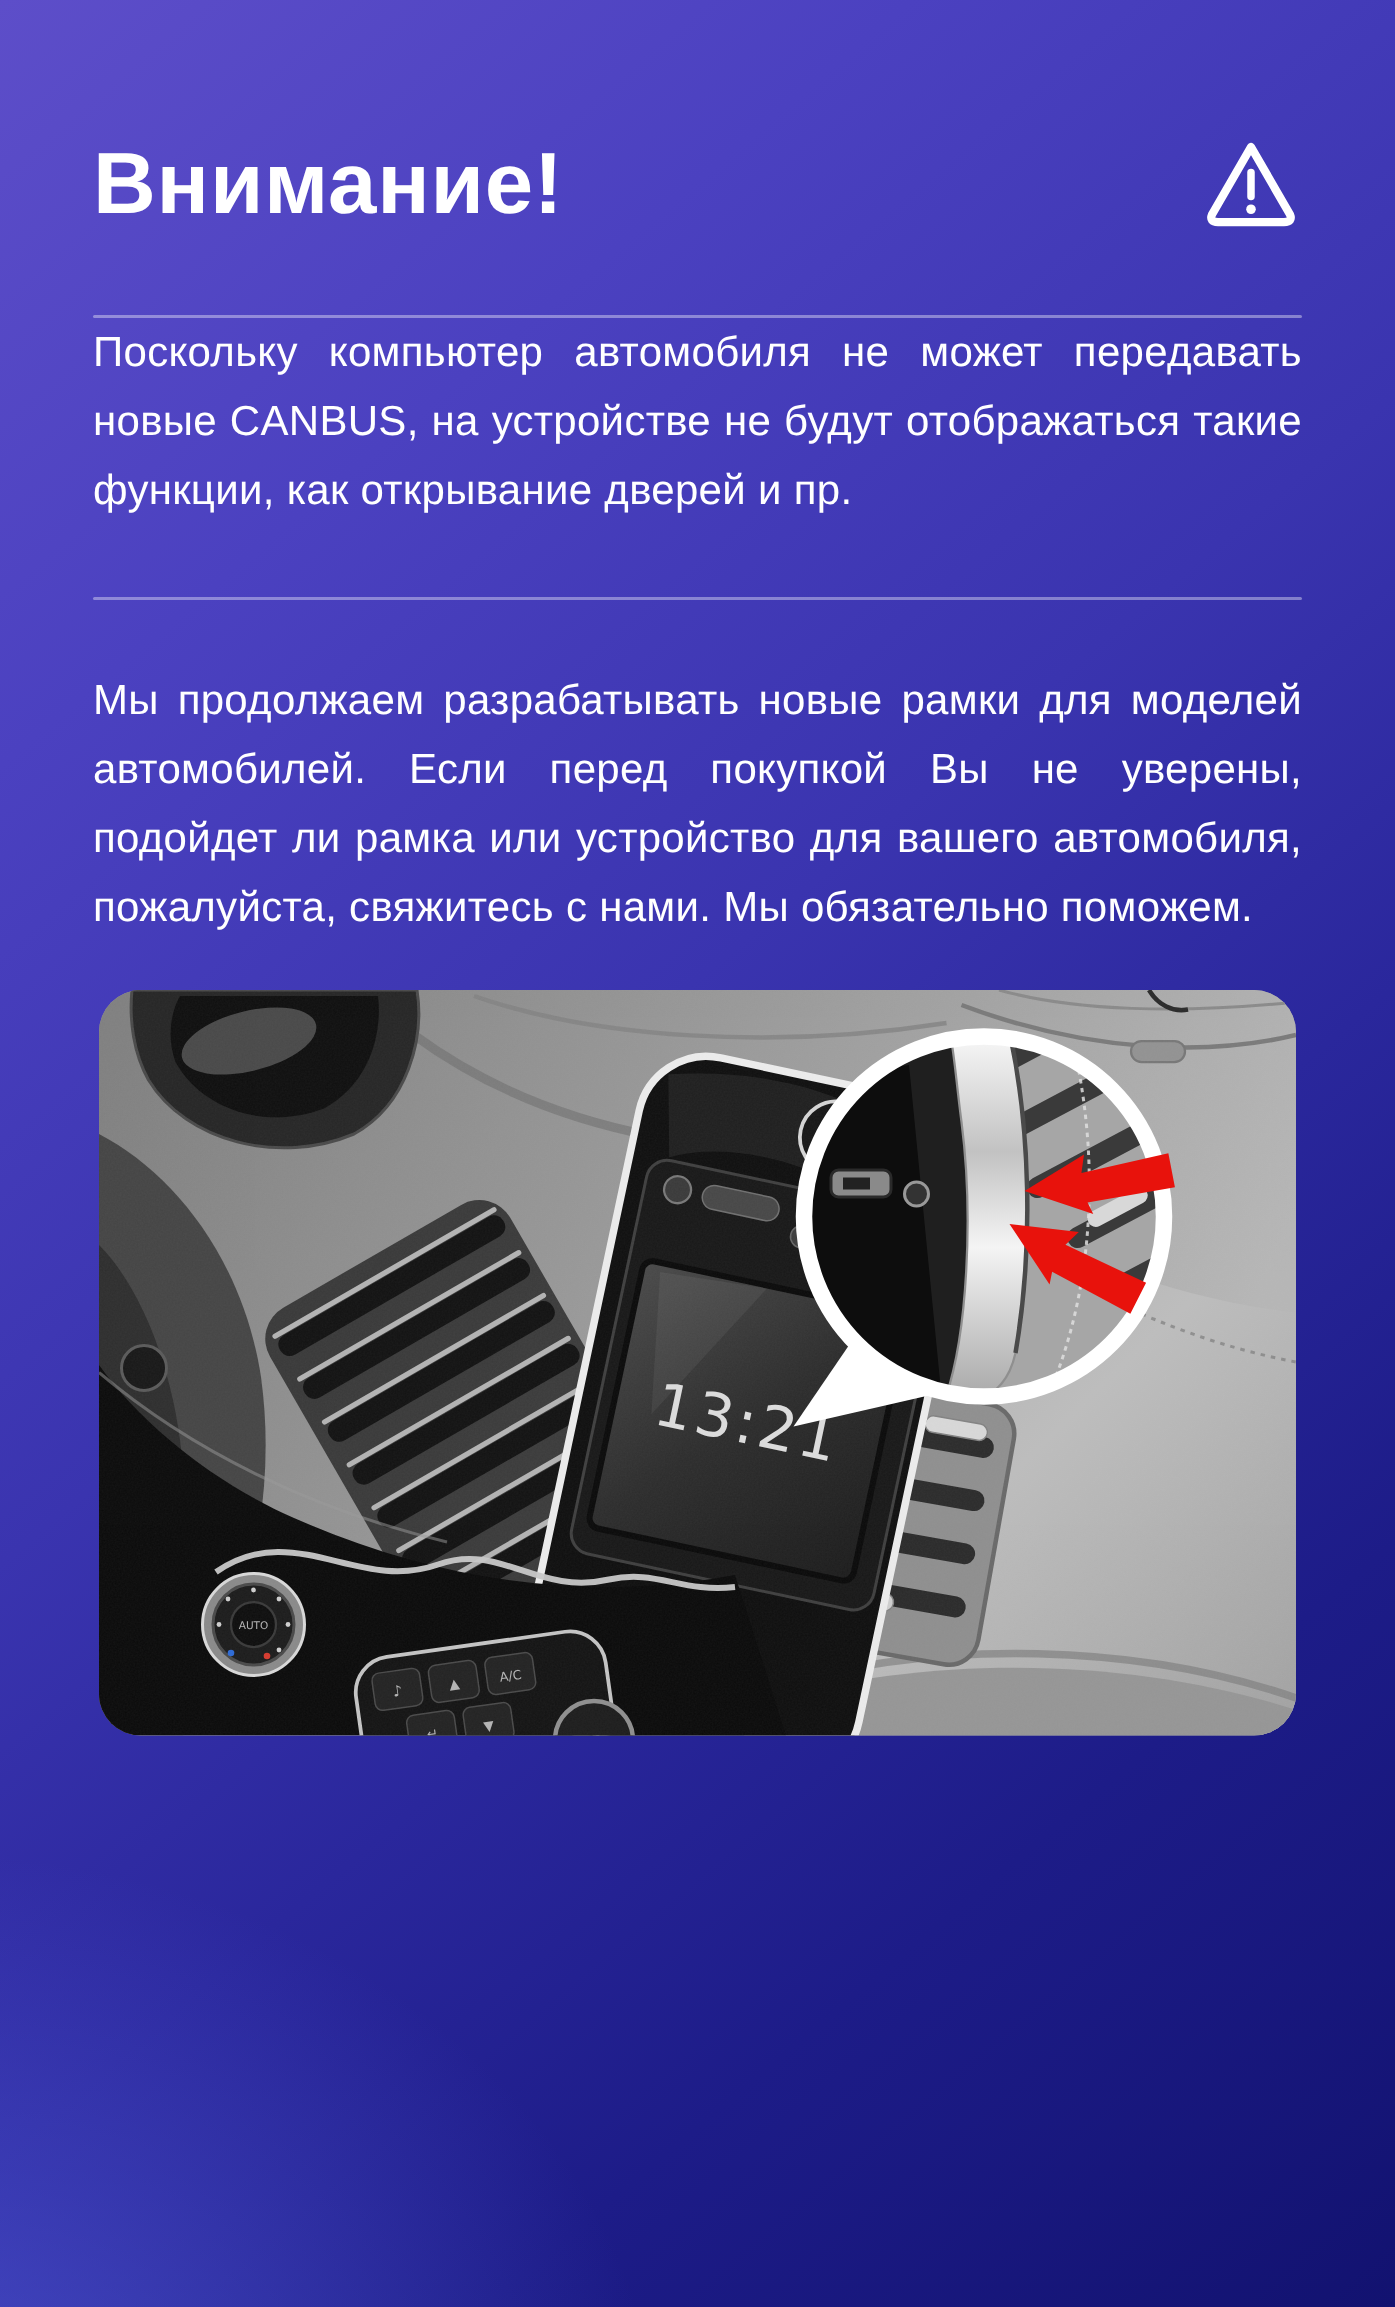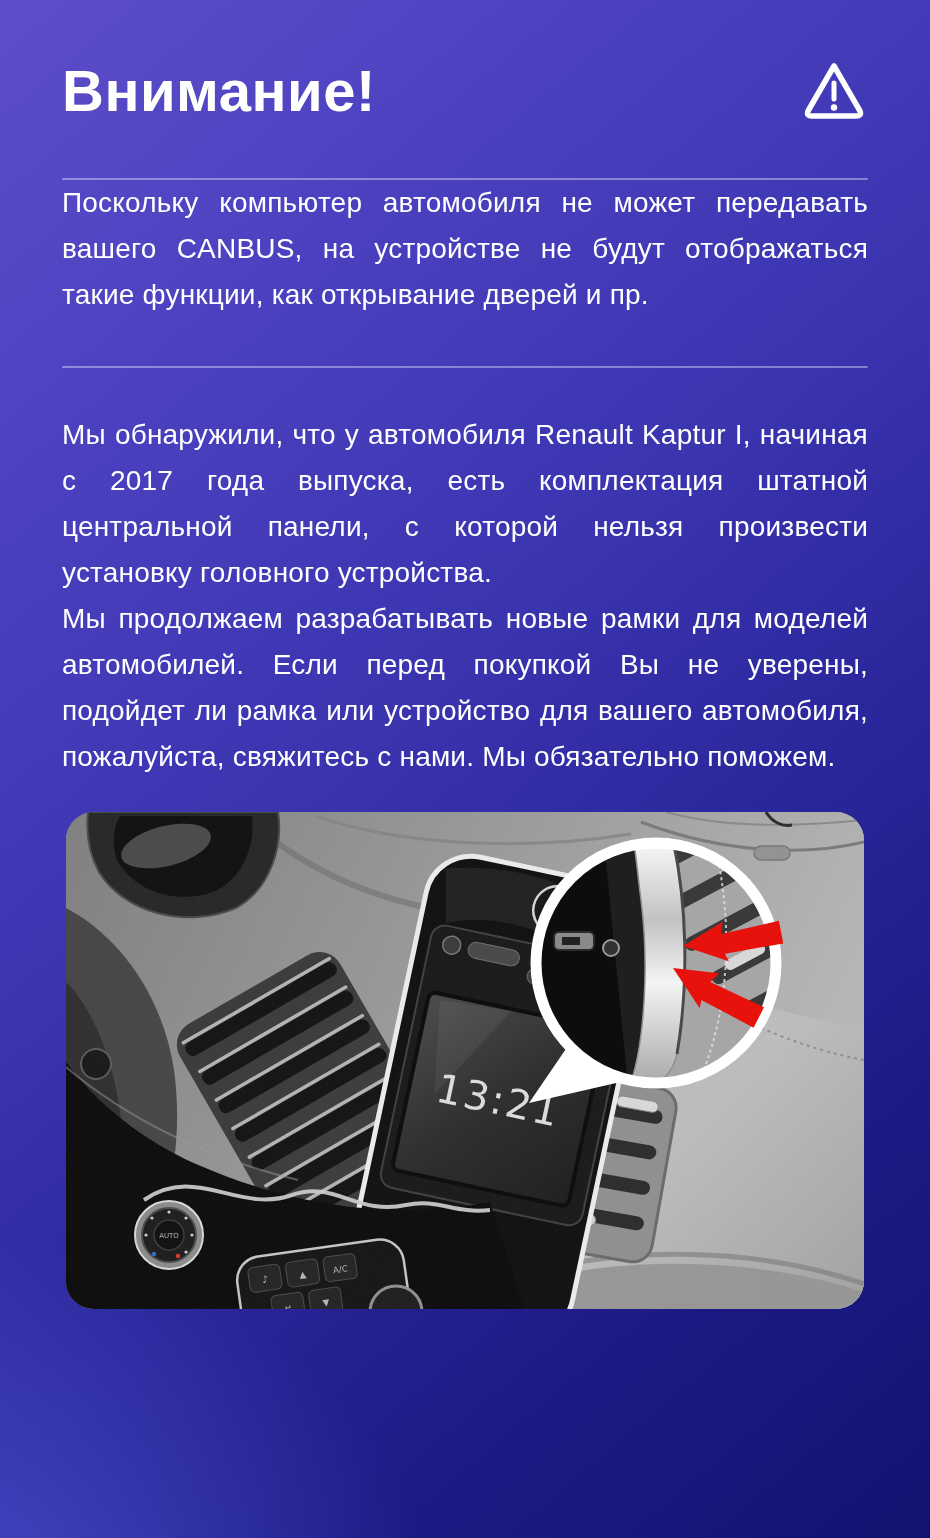--- a/index.html
+++ b/index.html
@@ -4,21 +4,21 @@
 <style>
   html,body{margin:0;padding:0;}
   body{
     width:930px;height:1538px;overflow:hidden;
     font-family:"Liberation Sans",sans-serif;color:#fff;
     background:
       radial-gradient(900px 720px at -6% 106%, rgba(96,106,236,0.55) 0%, rgba(96,106,236,0) 55%),
       linear-gradient(140deg,#5d4ec9 0%,#4b41c0 22%,#3a34af 45%,#2a279c 62%,#1d1c88 78%,#121270 100%);
   }
   .wrap{padding:0 62px;}
-  .header-row{display:flex;justify-content:space-between;align-items:center;padding-top:54px;}
+  .header-row{display:flex;justify-content:space-between;align-items:center;padding-top:86px;}
   h1.title{margin:0;font-size:58px;line-height:74px;font-weight:bold;letter-spacing:0.5px;}
   .warn-icon{width:64px;height:64px;flex:0 0 auto;margin-right:2px;}
   .divider{border:none;height:2px;background:rgba(255,255,255,0.38);margin:0;border-radius:1px;}
   .div1{margin-top:50px;}
   .div2{margin-top:48px;}
   p.para{margin:0;font-size:28px;line-height:46px;text-align:justify;letter-spacing:0.2px;font-weight:500;}
   .p1{margin-top:40px;}
   .block2{margin-top:44px;}
   .photo{
     width:798px;height:497px;margin:32px auto 0;
@@ -38,26 +38,25 @@
       <svg viewBox="0 0 64 64" fill="none">
         <path d="M32 7 L58 52 Q60 57 54 57 L10 57 Q4 57 6 52 Z" stroke="#ffffff" stroke-width="5.5" stroke-linejoin="round" fill="none"></path>
         <line x1="32" y1="24" x2="32" y2="40" stroke="#ffffff" stroke-width="5" stroke-linecap="round"></line>
         <circle cx="32" cy="48.5" r="3.2" fill="#ffffff"></circle>
       </svg>
     </span>
   </div>
 
   <hr class="divider div1">
 
-  <p class="para p1">Поскольку компьютер автомобиля не может передавать вашего CANBUS, на устройстве не будут отображаться такие функции, как открывание дверей и пр.</p>
+  <p class="para p1">Поскольку компьютер автомобиля не может передавать новые CANBUS, на устройстве не будут отображаться такие функции, как открывание дверей и пр.</p>
 
   <hr class="divider div2">
 
   <div class="block2">
-    <p class="para">Мы обнаружили, что у автомобиля Renault Kaptur I, начиная с 2017 года выпуска, есть комплектация штатной центральной панели, с которой нельзя произвести установку головного устройства.</p>
     <p class="para">Мы продолжаем разрабатывать новые рамки для моделей автомобилей. Если перед покупкой Вы не уверены, подойдет ли рамка или устройство для вашего автомобиля, пожалуйста, свяжитесь с нами. Мы обязательно поможем.</p>
   </div>
 
   <div class="photo">
     <svg viewBox="0 0 798 497">
       <defs>
         <linearGradient id="gBase" x1="0" y1="0" x2="1" y2="0.3">
           <stop offset="0" stop-color="#7f7f7f"></stop>
             <stop offset="0.55" stop-color="#9c9c9c"></stop>
             <stop offset="1" stop-color="#b6b6b6"></stop>

